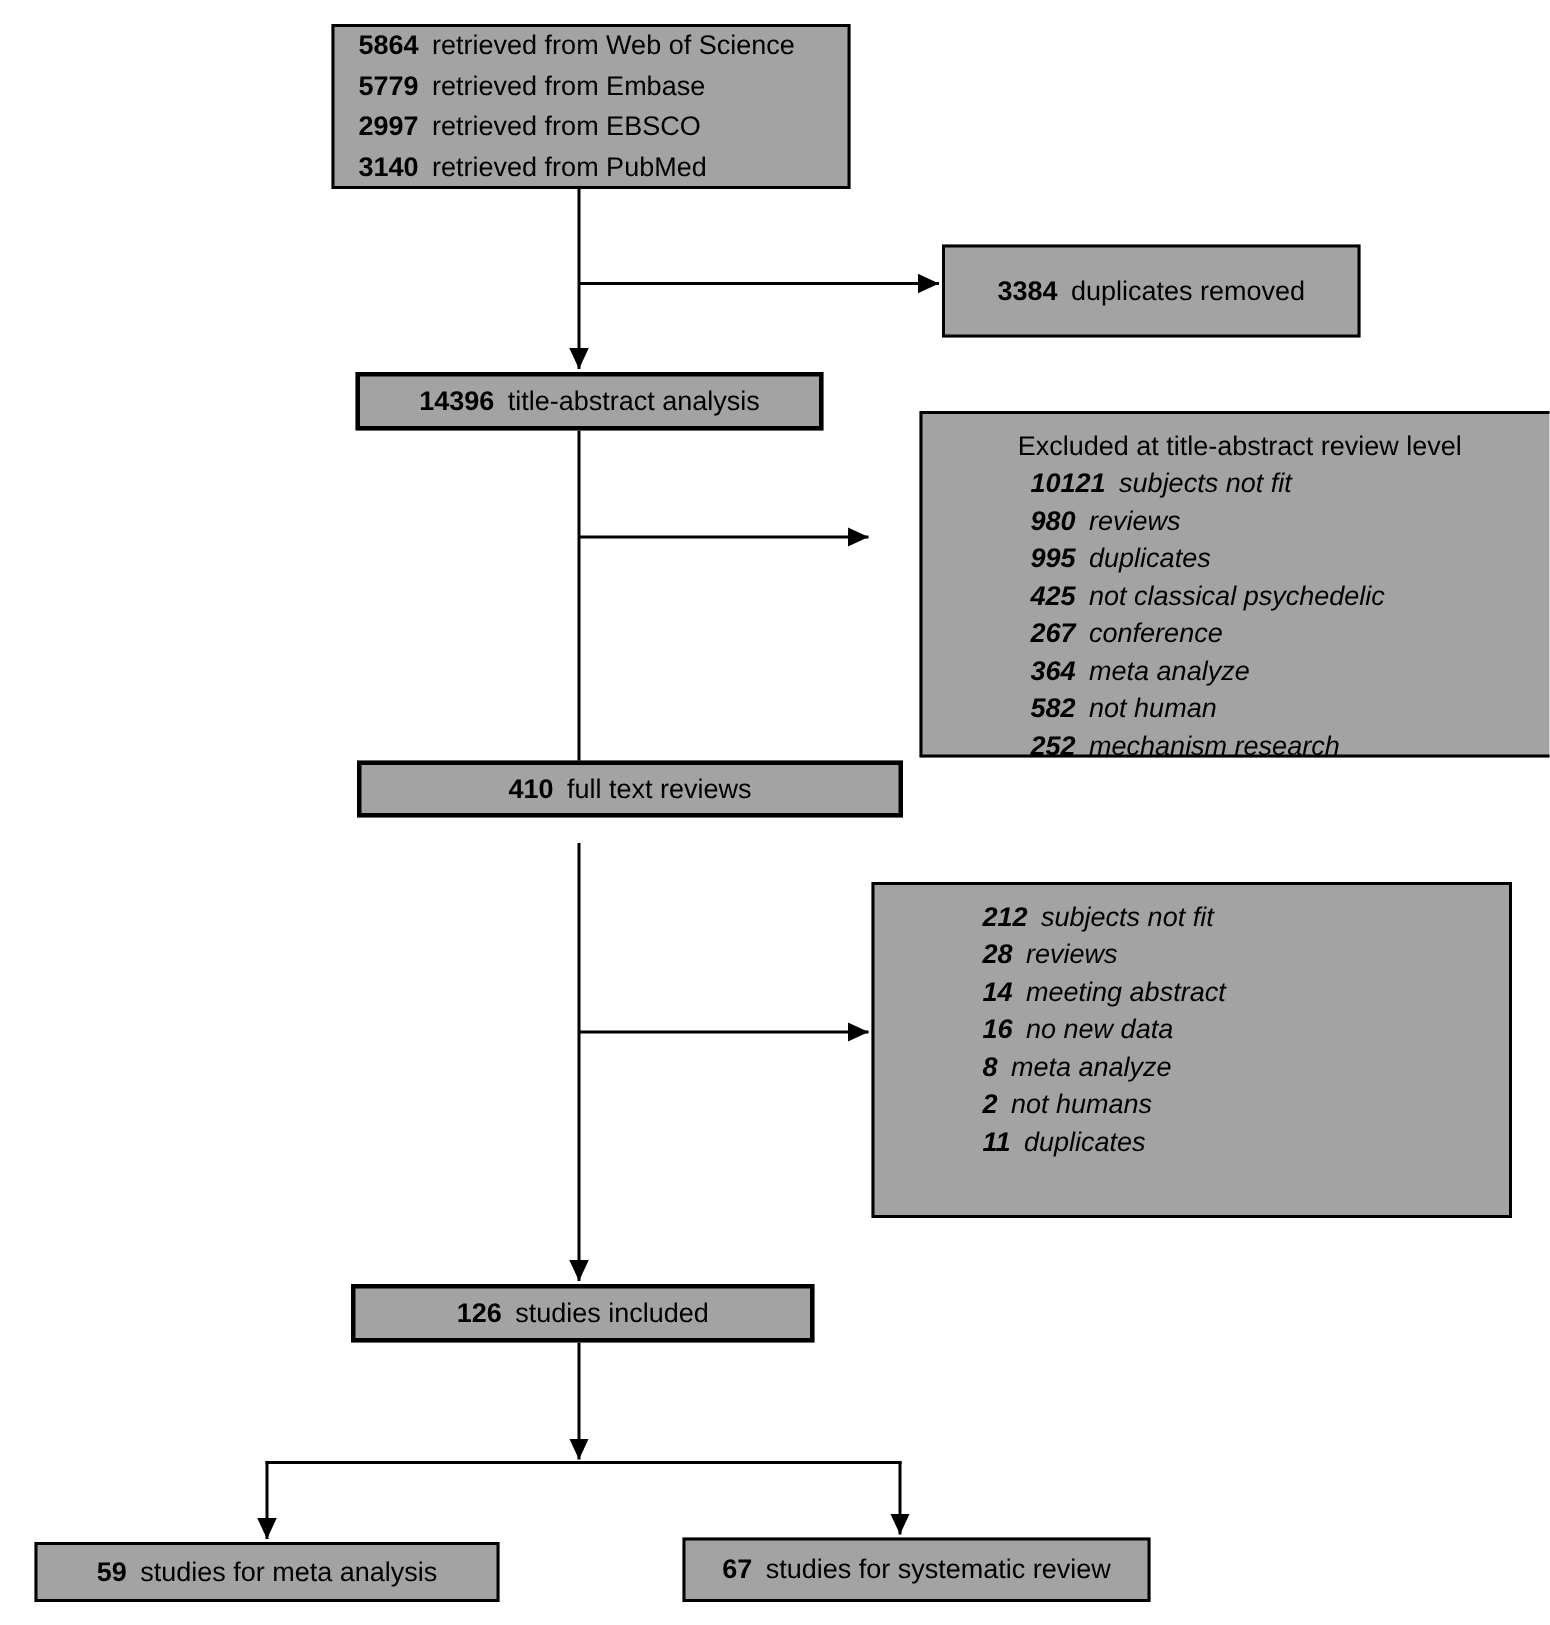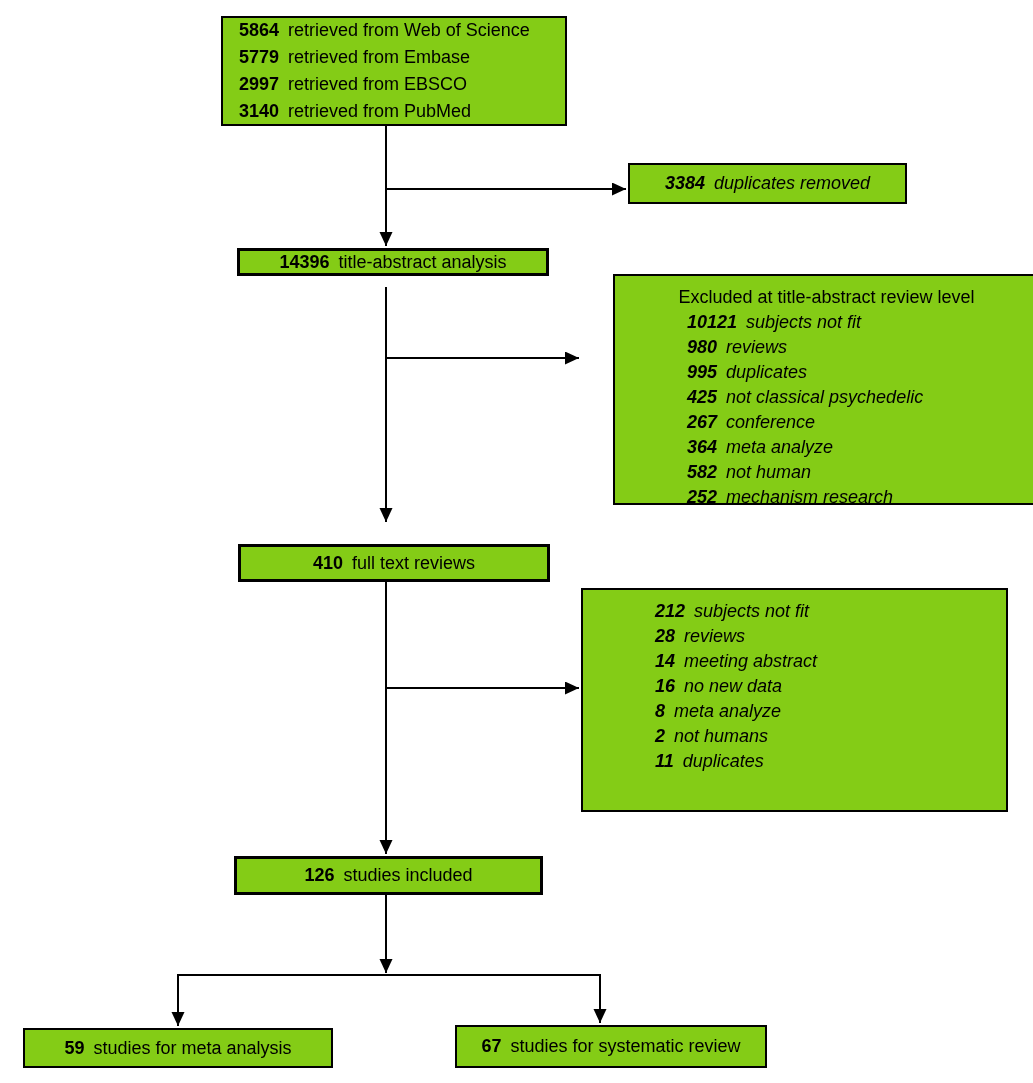--- a/index.html
+++ b/index.html
@@ -9,21 +9,21 @@
     font-family: "Liberation Sans", sans-serif;
     color: #000000;
     position: relative;
     font-size: 18px;
   }
   .canvas { position: absolute; top: 0; left: 0; width: 1033px; height: 1083px; }
   svg.connectors { position: absolute; top: 0; left: 0; pointer-events: none; }
   .box {
     position: absolute;
     border: 2px solid #000000;
-    background: #84cc16;
+    background: #a3a3a3;
     box-sizing: border-box;
   }
   .thick { border-width: 3px; }
   .mid { border-width: 2.5px; }
   .center {
     display: flex; align-items: center; justify-content: center;
     white-space: nowrap;
   }
   .num { font-weight: 700; margin-right: 9px; }
   .stack {
@@ -65,26 +65,26 @@
       <span class="num">5779</span><span>retrieved from Embase</span>
     </div>
     <div>
       <span class="num">2997</span><span>retrieved from EBSCO</span>
     </div>
     <div>
       <span class="num">3140</span><span>retrieved from PubMed</span>
     </div>
   </div>
 
-  <div class="box center" style="left:628px; top:163px; width:279px; height:41px;font-style:italic;">
+  <div class="box center" style="left:628px; top:163px; width:279px; height:62px;">
     <span class="num">3384</span>
       <span>duplicates removed</span>
   </div>
 
-  <div class="box thick center" style="left:237px; top:248px; width:312px; height:28px;">
+  <div class="box thick center" style="left:237px; top:248px; width:312px; height:39px;">
     <span class="num">14396</span>
       <span>title-abstract analysis</span>
   </div>
 
   <div class="box excl" style="left:581px; top:274px; width:427px; height:231px;margin-left:32px;">
     <div class="excl-title"></div>
     <div class="excl-title">Excluded at title-abstract review level</div>
     <div class="excl-item">
       <span class="num">10121</span><span>subjects not fit</span>
     </div>
@@ -104,21 +104,21 @@
       <span class="num">364</span><span>meta analyze</span>
     </div>
     <div class="excl-item">
       <span class="num">582</span><span>not human</span>
     </div>
     <div class="excl-item">
       <span class="num">252</span><span>mechanism research</span>
     </div>
   </div>
 
-  <div class="box thick center" style="left:238px; top:544px; width:312px; height:38px;">
+  <div class="box thick center" style="left:238px; top:507px; width:364px; height:38px;">
     <span class="num">410</span>
       <span>full text reviews</span>
   </div>
 
   <div class="box excl" style="left:581px; top:588px; width:427px; height:224px;">
     <div class="excl-item">
       <span class="num">212</span><span>subjects not fit</span>
     </div>
     <div class="excl-item">
       <span class="num">28</span><span>reviews</span>

